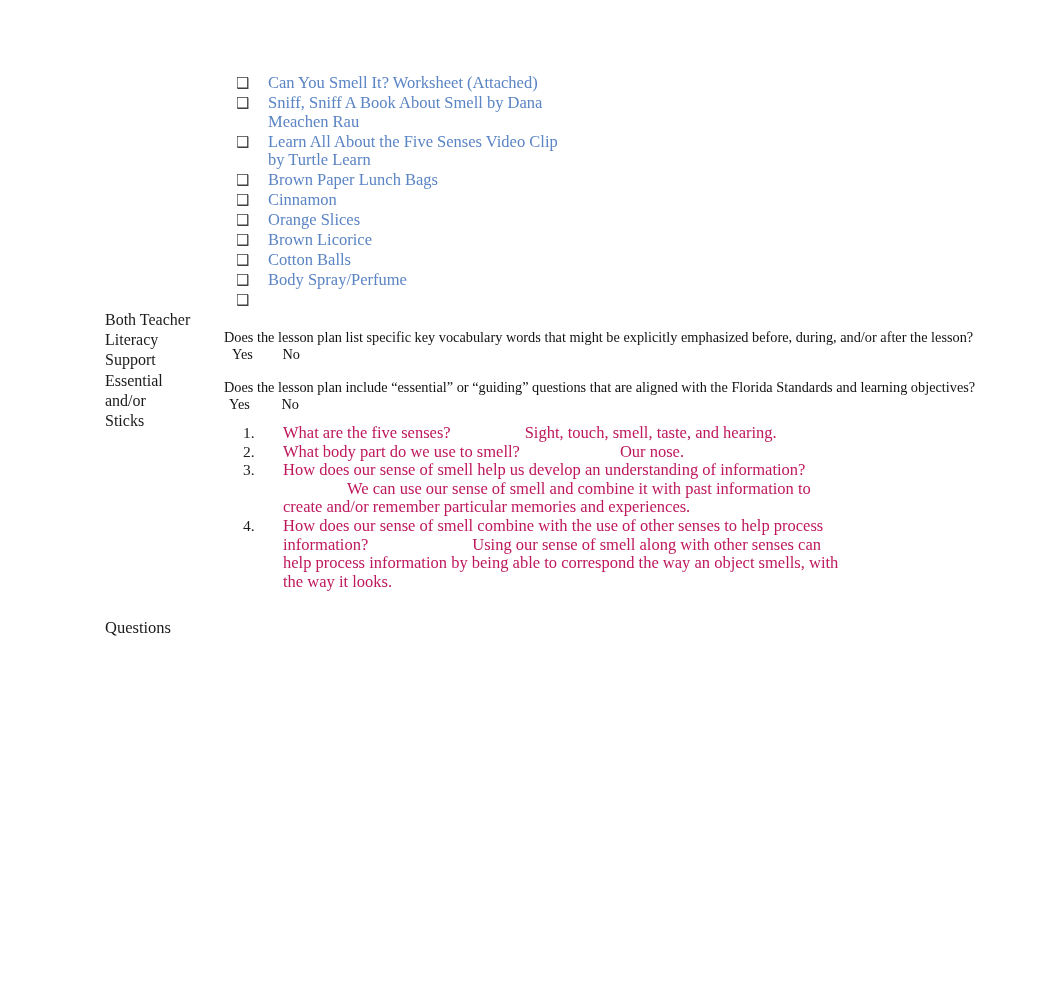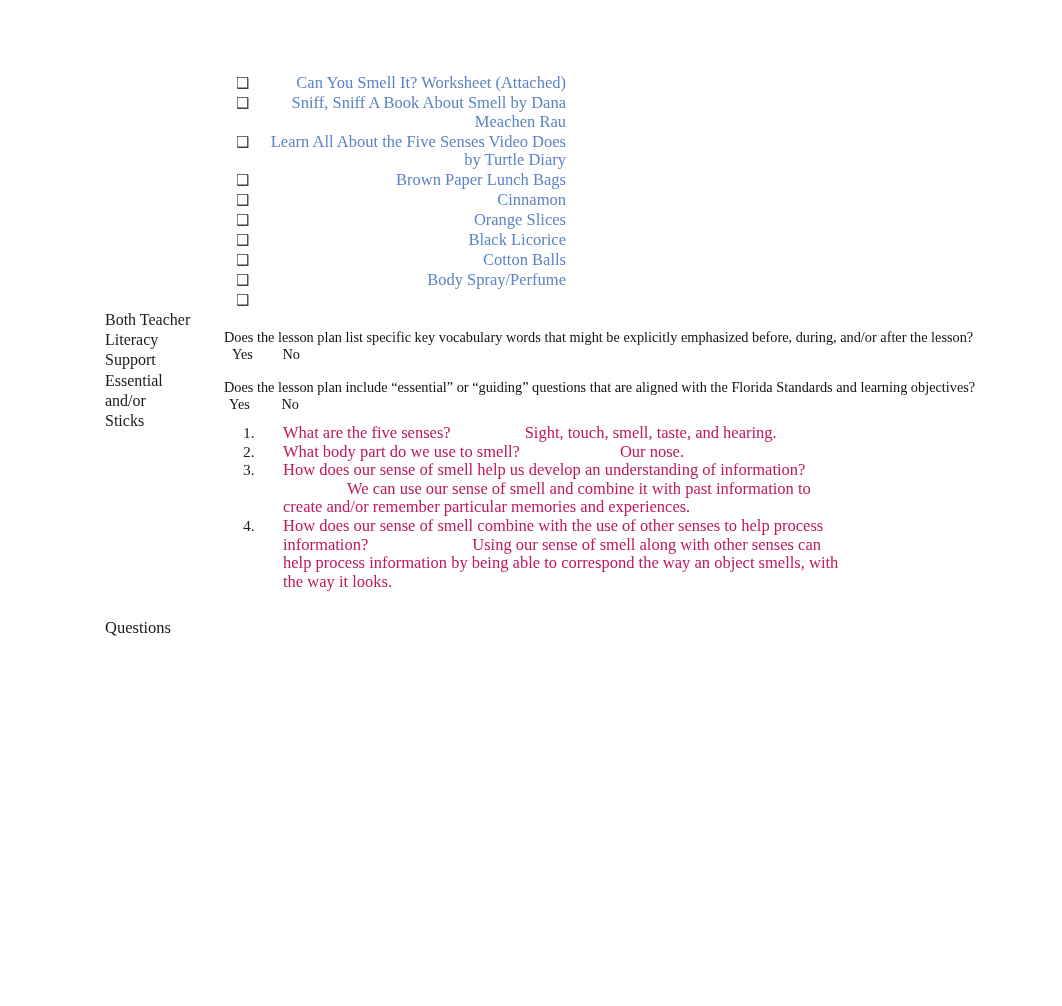--- a/index.html
+++ b/index.html
@@ -43,21 +43,20 @@
     color: #404040;
     font-family: "DejaVu Sans", sans-serif;
     text-align: left;
   }
   .bullet-text {
     flex: 1 1 auto;
     font-size: 16.5px;
     line-height: 18.8px;
     color: #5b84c4;
     font-family: "Liberation Serif", serif;
-    text-align: right;
   }
 
   
   .sidebar-label {
     position: absolute;
     left: 105px;
     top: 310px;
     width: 95px;
     font-size: 16px;
     line-height: 20.2px;
@@ -140,37 +139,37 @@
     <div class="bullet-row">
       <span class="bullet-glyph">❑</span>
       <span class="bullet-text">Can You Smell It? Worksheet (Attached)</span>
     </div>
     <div class="bullet-row">
       <span class="bullet-glyph">❑</span>
       <span class="bullet-text">Sniff, Sniff A Book About Smell by Dana Meachen Rau</span>
     </div>
     <div class="bullet-row">
       <span class="bullet-glyph">❑</span>
-      <span class="bullet-text">Learn All About the Five Senses Video Does by Turtle Diary</span>
+      <span class="bullet-text">Learn All About the Five Senses Video Clip by Turtle Learn</span>
     </div>
     <div class="bullet-row">
       <span class="bullet-glyph">❑</span>
       <span class="bullet-text">Brown Paper Lunch Bags</span>
     </div>
     <div class="bullet-row">
       <span class="bullet-glyph">❑</span>
       <span class="bullet-text">Cinnamon</span>
     </div>
     <div class="bullet-row">
       <span class="bullet-glyph">❑</span>
       <span class="bullet-text">Orange Slices</span>
     </div>
     <div class="bullet-row">
       <span class="bullet-glyph">❑</span>
-      <span class="bullet-text">Black Licorice</span>
+      <span class="bullet-text">Brown Licorice</span>
     </div>
     <div class="bullet-row">
       <span class="bullet-glyph">❑</span>
       <span class="bullet-text">Cotton Balls</span>
     </div>
     <div class="bullet-row">
       <span class="bullet-glyph">❑</span>
       <span class="bullet-text">Body Spray/Perfume</span>
     </div>
     <div class="bullet-row">

